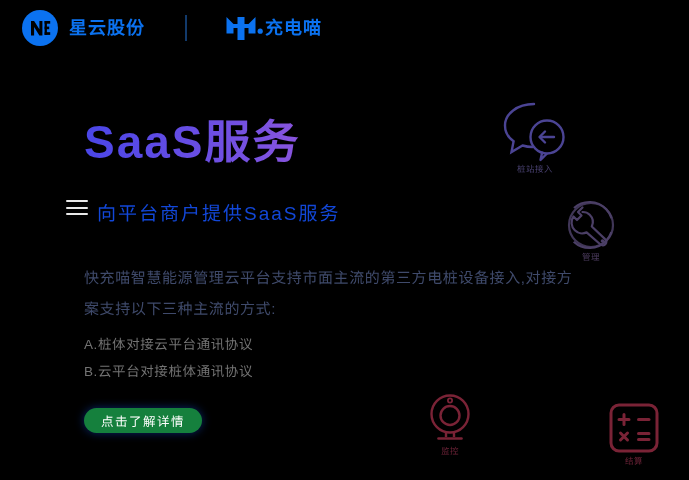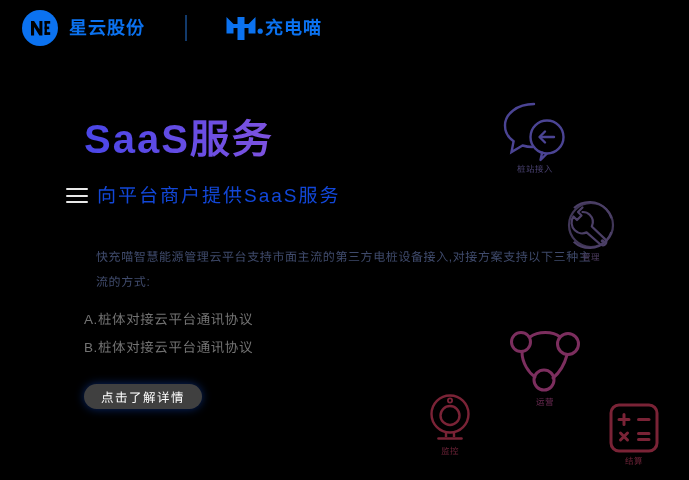--- a/index.html
+++ b/index.html
@@ -89,21 +89,21 @@
 
   
   .hero {
     position: absolute;
     left: 84px;
     top: 118px;
     width: 520px;
   }
 
   .hero-title {
-    font-size: 40px;
+    font-size: 46px;
     font-weight: 700;
     line-height: 1.05;
     letter-spacing: 2px;
     margin: 0;
     background: linear-gradient(90deg, #4a46e8 0%, #7a52e0 34%, #b45bd6 62%, #ef6ec3 100%);
     -webkit-background-clip: text;
     background-clip: text;
     color: transparent;
     -webkit-text-fill-color: transparent;
     white-space: nowrap;
@@ -133,26 +133,27 @@
     border-radius: 1px;
   }
 
   .hero-sub {
     font-size: 19px;
     font-weight: 400;
     color: #1247d8;
     letter-spacing: 2px;
     line-height: 1;
     white-space: nowrap;
+    margin-top: 12px;
   }
 
   .hero-para {
-    margin: 12px;
+    margin: 0;
     margin-top: 40px;
-    font-size: 12px;
+    font-size: 15px;
     line-height: 2.05;
     letter-spacing: 0.6px;
     color: #3f4a6b;
     width: 500px;
   }
 
   .hero-list {
     margin: 0;
     margin-top: 6px;
     font-size: 13.5px;
@@ -164,21 +165,21 @@
 
   .cta-button {
     margin-top: 22px;
     display: inline-flex;
     align-items: center;
     justify-content: center;
     height: 25px;
     padding: 0 17px;
     border: none;
     border-radius: 13px;
-    background: #404040;
+    background: #15803d;
     color: #ffffff;
     font-family: inherit;
     font-size: 12.5px;
     letter-spacing: 1.5px;
     cursor: pointer;
     box-shadow: 0 0 10px rgba(19, 87, 232, 0.45);
   }
 
   
   .feature {
@@ -254,21 +255,21 @@
           <span></span>
           <span></span>
       </div>
       <div class="hero-sub">向平台商户提供SaaS服务</div>
     </div>
 
     <p class="hero-para">快充喵智慧能源管理云平台支持市面主流的第三方电桩设备接入,对接方案支持以下三种主流的方式:</p>
 
     <div class="hero-list">
       <div class="li">A.桩体对接云平台通讯协议</div>
-      <div class="li">B.桩体对接云平台通讯协议</div>
+      <div class="li">B.云平台对接桩体通讯协议</div>
     </div>
 
     <button class="cta-button">点击了解详情</button>
   </div>
 
   <div class="feature feature-chat">
     <svg class="glyph" width="70" height="62" viewBox="0 0 70 62" aria-hidden="true">
       <path d="M34 4 C17 4 5 14 5 25.5 C5 32 8.3 37.6 13.6 41.3 L11.5 52 L22.5 45.5 C25.7 46.5 29.1 47 32.5 47" fill="none" stroke="#4b4494" stroke-width="2.4" stroke-linecap="round"></path>
       <circle cx="47" cy="37" r="16.5" fill="none" stroke="#4b4494" stroke-width="2.4"></circle>
       <path d="M47 53.5 L40.5 60 L42.4 51.5" fill="none" stroke="#4b4494" stroke-width="2.4" stroke-linejoin="round"></path>
@@ -281,31 +282,20 @@
   <div class="feature feature-manage">
     <svg class="glyph" width="54" height="50" viewBox="0 0 54 50" aria-hidden="true">
       <path d="M10 8 A23 23 0 1 1 10 42 A23 23 0 0 1 10 8" fill="none" stroke="#4b3f66" stroke-width="2.2" stroke-dasharray="46 14 46 200"></path>
       <circle cx="27" cy="25" r="22" fill="none" stroke="#4b3f66" stroke-width="2.2" opacity="0.85"></circle>
       <path d="M18.5 7.5 L14 12 L17.5 15.5 L13 20 L9.5 16.5 C6.5 20.5 7 26.5 10.8 30.3 C14 33.5 18.8 34.2 22.6 32.3 L36.5 44.5 C38 45.8 40.2 45.6 41.5 44.1 C42.8 42.6 42.6 40.4 41.1 39.1 L27.8 26.5 C29.6 22.7 28.9 18 25.7 14.8 C23.8 12.9 21.2 11.9 18.5 12" fill="none" stroke="#4b3f66" stroke-width="2.2" stroke-linejoin="round" stroke-linecap="round"></path>
       <circle cx="38.5" cy="41" r="1.8" fill="#4b3f66"></circle>
     </svg>
     <div class="feature-label">管理</div>
   </div>
 
-  <div class="feature feature-operate">
-    <svg class="glyph" width="80" height="70" viewBox="0 0 80 70" aria-hidden="true">
-      <circle cx="16" cy="17" r="9.5" fill="none" stroke="#7c2e5e" stroke-width="3"></circle>
-      <circle cx="63" cy="19" r="10.5" fill="none" stroke="#7c2e5e" stroke-width="3"></circle>
-      <circle cx="39" cy="55" r="10" fill="none" stroke="#7c2e5e" stroke-width="3"></circle>
-      <path d="M25 12 C33 6 48 6 55 12" fill="none" stroke="#7c2e5e" stroke-width="3" stroke-linecap="round"></path>
-      <path d="M17 27 C17 38 24 48 30 52" fill="none" stroke="#7c2e5e" stroke-width="3" stroke-linecap="round"></path>
-      <path d="M62 30 C59 41 53 49 48 53" fill="none" stroke="#7c2e5e" stroke-width="3" stroke-linecap="round"></path>
-    </svg>
-    <div class="feature-label">运营</div>
-  </div>
 
   <div class="feature feature-monitor">
     <svg class="glyph" width="50" height="52" viewBox="0 0 50 52" aria-hidden="true">
       <circle cx="25" cy="22" r="18.5" fill="none" stroke="#7a2336" stroke-width="2.4"></circle>
       <circle cx="25" cy="23.5" r="9.5" fill="none" stroke="#7a2336" stroke-width="2.4"></circle>
       <circle cx="25" cy="8.5" r="2.1" fill="none" stroke="#7a2336" stroke-width="1.8"></circle>
       <path d="M21 40.5 L21 45 M29 40.5 L29 45" fill="none" stroke="#7a2336" stroke-width="2.4"></path>
       <path d="M13.5 46.5 L36.5 46.5" fill="none" stroke="#7a2336" stroke-width="2.6" stroke-linecap="round"></path>
     </svg>
     <div class="feature-label">监控</div>

